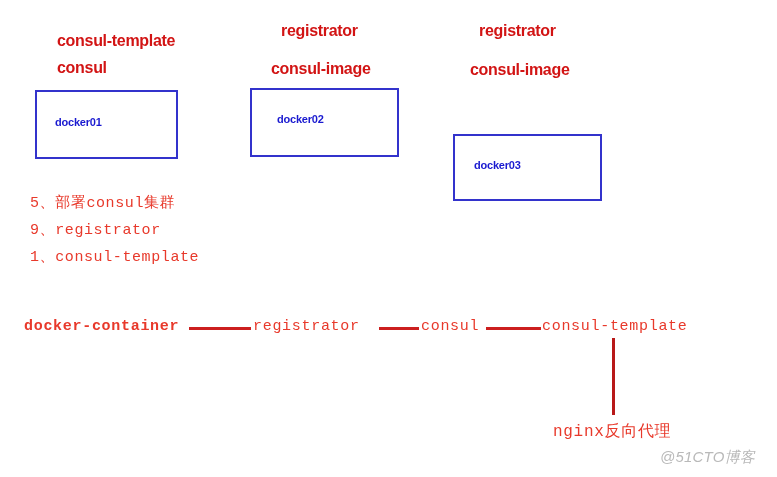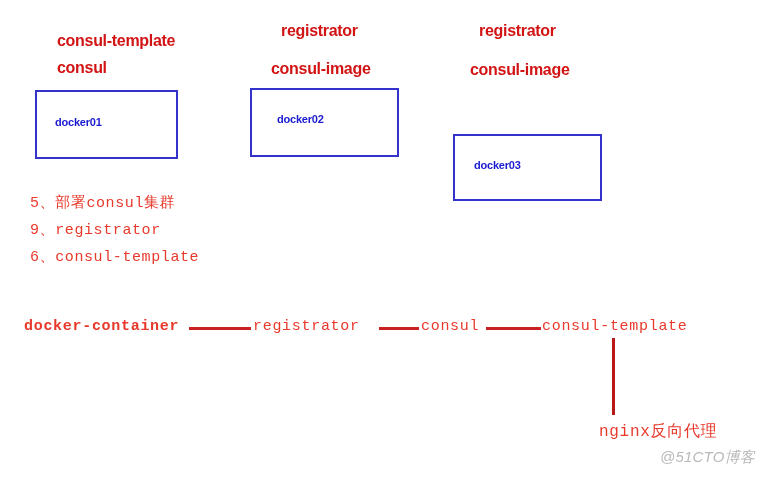--- a/index.html
+++ b/index.html
@@ -117,32 +117,32 @@
   <div class="node-box" style="left:250px; top:88px; width:149px; height:69px;">
     <span class="node-label" style="left:25px; top:23px;">docker02</span>
   </div>
 
   <div class="node-box" style="left:453px; top:86px; width:149px; height:67px;margin-top:48px;">
     <span class="node-label" style="left:19px; top:23px;">docker03</span>
   </div>
 
   <div class="task-item" style="left:30px; top:193px;">5、部署consul集群</div>
   <div class="task-item" style="left:30px; top:220px;">9、registrator</div>
-  <div class="task-item" style="left:30px; top:247px;">6、consul-template</div>
+  <div class="task-item" style="left:30px; top:247px;">1、consul-template</div>
 
   <div class="flow-node" style="left:24px; top:318px;font-weight:bold;">docker-container</div>
   <div class="flow-connector" style="left:189px; top:327px; width:62px;"></div>
 
   <div class="flow-node" style="left:253px; top:318px;">registrator</div>
   <div class="flow-connector" style="left:379px; top:327px; width:40px;"></div>
 
   <div class="flow-node" style="left:421px; top:318px;">consul</div>
   <div class="flow-connector" style="left:486px; top:327px; width:55px;"></div>
 
   <div class="flow-node" style="left:542px; top:318px;">consul-template</div>
 
   <div class="flow-vline" style="left:612px; top:338px; height:77px;"></div>
 
-  <div class="flow-leaf" style="left:553px; top:421px;margin-left:46px;">nginx反向代理</div>
+  <div class="flow-leaf" style="left:553px; top:421px;">nginx反向代理</div>
 
   <div class="watermark" style="left:660px; top:448px;font-style:italic;">@51CTO博客</div>
 
 </div>
 
 </body></html>

